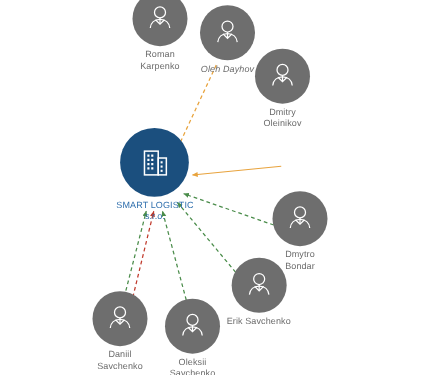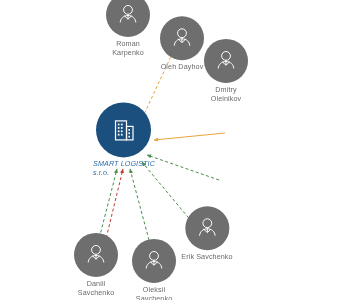--- a/index.html
+++ b/index.html
@@ -61,24 +61,23 @@
     color: #6b6b6b;
     text-align: center;
     white-space: pre-line;
     letter-spacing: 0.1px;
   }
   .company-label {
     margin-top: 3px;
     font-size: 7.2px;
     line-height: 8.6px;
     color: #2f6fad;
-    text-align: left;
+    text-align: center;
     white-space: pre-line;
     letter-spacing: 0.1px;
-    font-style: italic;
   }
 </style>
 </head>
 <body>
 
 <div id="graph-canvas">
 
   <svg class="edge-layer" viewBox="0 0 342 300" width="342" height="300" xmlns="http://www.w3.org/2000/svg">
     <defs>
       <marker id="arw-orange" markerWidth="5" markerHeight="5" refX="4.2" refY="2" orient="auto">
@@ -113,21 +112,21 @@
         <circle cx="13" cy="8" r="4.4" fill="none" stroke="#ffffff" stroke-width="1"></circle>
         <path d="M13 12.4 L13 17" fill="none" stroke="#ffffff" stroke-width="1"></path>
         <path d="M5.2 20.5 C5.6 16.4 8.6 13.6 13 13.6 C17.4 13.6 20.4 16.4 20.8 20.5" fill="none" stroke="#ffffff" stroke-width="1"></path>
         <path d="M9.4 13.9 L13 17.4 L16.6 13.9" fill="none" stroke="#ffffff" stroke-width="1"></path>
       </svg>
     </div>
     <div class="node-label">Roman
 Karpenko</div>
   </div>
 
-  <div class="node" style="left:182px; top:44px;">
+  <div class="node" style="left:182px; top:32px;font-style:italic;">
     <div class="person-circle">
       <svg width="26" height="26" viewBox="0 0 26 26">
         <circle cx="13" cy="8" r="4.4" fill="none" stroke="#ffffff" stroke-width="1"></circle>
         <path d="M13 12.4 L13 17" fill="none" stroke="#ffffff" stroke-width="1"></path>
         <path d="M5.2 20.5 C5.6 16.4 8.6 13.6 13 13.6 C17.4 13.6 20.4 16.4 20.8 20.5" fill="none" stroke="#ffffff" stroke-width="1"></path>
         <path d="M9.4 13.9 L13 17.4 L16.6 13.9" fill="none" stroke="#ffffff" stroke-width="1"></path>
       </svg>
     </div>
     <div class="node-label">Oleh Dayhov</div>
   </div>
@@ -139,20 +138,31 @@
         <path d="M13 12.4 L13 17" fill="none" stroke="#ffffff" stroke-width="1"></path>
         <path d="M5.2 20.5 C5.6 16.4 8.6 13.6 13 13.6 C17.4 13.6 20.4 16.4 20.8 20.5" fill="none" stroke="#ffffff" stroke-width="1"></path>
         <path d="M9.4 13.9 L13 17.4 L16.6 13.9" fill="none" stroke="#ffffff" stroke-width="1"></path>
       </svg>
     </div>
     <div class="node-label">Dmitry
 Oleinikov</div>
   </div>
 
 
+  <div class="node" style="left:240px; top:185px;">
+    <div class="person-circle">
+      <svg width="26" height="26" viewBox="0 0 26 26">
+        <circle cx="13" cy="8" r="4.4" fill="none" stroke="#ffffff" stroke-width="1"></circle>
+        <path d="M13 12.4 L13 17" fill="none" stroke="#ffffff" stroke-width="1"></path>
+        <path d="M5.2 20.5 C5.6 16.4 8.6 13.6 13 13.6 C17.4 13.6 20.4 16.4 20.8 20.5" fill="none" stroke="#ffffff" stroke-width="1"></path>
+        <path d="M9.4 13.9 L13 17.4 L16.6 13.9" fill="none" stroke="#ffffff" stroke-width="1"></path>
+      </svg>
+    </div>
+    <div class="node-label">Dmytro Bondar</div>
+  </div>
 
   <div class="node" style="left:207px; top:234px;">
     <div class="person-circle">
       <svg width="26" height="26" viewBox="0 0 26 26">
         <circle cx="13" cy="8" r="4.4" fill="none" stroke="#ffffff" stroke-width="1"></circle>
         <path d="M13 12.4 L13 17" fill="none" stroke="#ffffff" stroke-width="1"></path>
         <path d="M5.2 20.5 C5.6 16.4 8.6 13.6 13 13.6 C17.4 13.6 20.4 16.4 20.8 20.5" fill="none" stroke="#ffffff" stroke-width="1"></path>
         <path d="M9.4 13.9 L13 17.4 L16.6 13.9" fill="none" stroke="#ffffff" stroke-width="1"></path>
       </svg>
     </div>

